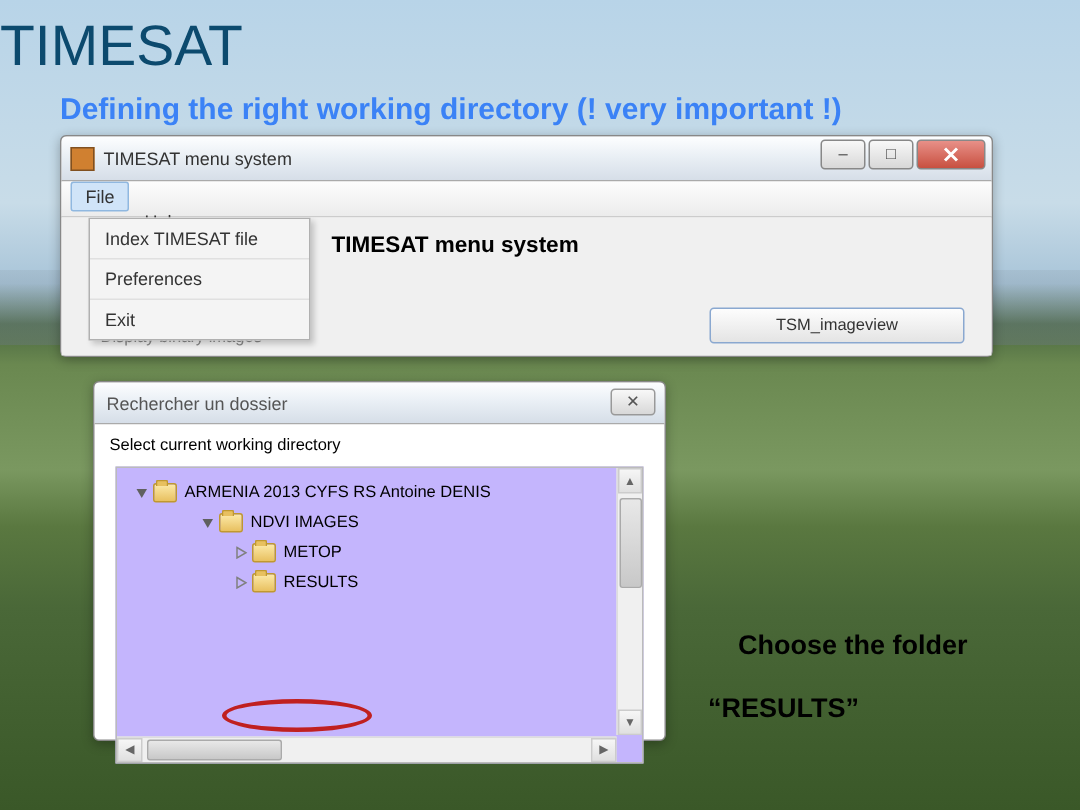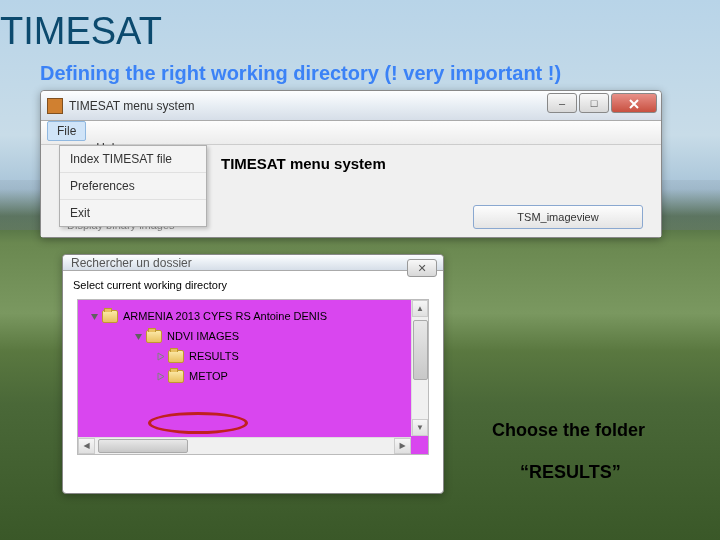--- a/index.html
+++ b/index.html
@@ -19,21 +19,21 @@
   }
   .title {
     position: absolute; top: 10px; left: 0; right: 0;
     text-align: left; font-size: 38px; color: #0c4a6e;
   }
   .subtitle {
     position: absolute; top: 62px; left: 40px; right: 40px;
     font-size: 20px; font-weight: bold; color: #3b82f6;
   }
   .annotation1 { position: absolute; top: 420px; left: 492px; font-size: 18px; font-weight: bold; color: #000; }
-  .annotation2 { position: absolute; top: 462px; left: 520px; font-size: 18px; font-weight: bold; color: #000; }
+  .annotation2 { position: absolute; top: 462px; left: 472px; font-size: 18px; font-weight: bold; color: #000; }
 
   
   .win1 {
     position: absolute; top: 90px; left: 40px; width: 622px; height: 148px;
     background: #fff; border: 1px solid #888; border-radius: 4px;
     box-shadow: 0 2px 8px rgba(0,0,0,0.3);
     display: flex; flex-direction: column;
   }
   .titlebar {
     height: 30px; background: linear-gradient(to bottom, #fdfeff 0%, #e8eef4 50%, #d6dee8 100%);
@@ -82,35 +82,35 @@
     font-size: 11px; text-align: center; line-height: 22px; color: #333;
   }
 
   
   .win2 {
     position: absolute; top: 254px; left: 62px; width: 382px; height: 240px;
     background: #fff; border: 1px solid #888; border-radius: 4px;
     box-shadow: 0 2px 8px rgba(0,0,0,0.3);
   }
   .titlebar2 {
-    height: 16px; background: linear-gradient(to bottom, #fdfeff 0%, #e8eef4 50%, #d6dee8 100%);
+    height: 28px; background: linear-gradient(to bottom, #fdfeff 0%, #e8eef4 50%, #d6dee8 100%);
     border-bottom: 1px solid #aaa; border-radius: 4px 4px 0 0;
     display: flex; align-items: center; padding: 0 8px; position: relative;
   }
   .titlebar2 .t2title { font-size: 12px; color: #555; }
   .titlebar2 .close2 {
     position: absolute; right: 6px; top: 4px;
     width: 30px; height: 18px; border: 1px solid #999; border-radius: 3px;
     background: linear-gradient(to bottom, #f8f8f8, #d8d8d8);
     font-size: 11px; text-align: center; line-height: 16px; color: #555;
   }
   .win2-label { font-size: 11px; padding: 8px 10px 4px; color: #000; }
   .tree-container {
-    margin: 4px 14px 12px; height: 156px; border: 1px solid #bbb;
-    background: #d946ef; position: relative; overflow: hidden;
+    margin: 4px 14px 12px; height: 198px; border: 1px solid #bbb;
+    background: #c4b5fd; position: relative; overflow: hidden;
   }
   .tree { padding: 6px 4px; font-size: 11px; color: #000; }
   .tree-row { display: flex; align-items: center; height: 20px; }
   .indent0 { padding-left: 6px; }
   .indent1 { padding-left: 28px; }
   .indent2 { padding-left: 50px; }
   .indent3 { padding-left: 72px; }
   .expander { width: 12px; height: 12px; margin-right: 2px; display: inline-flex; align-items: center; justify-content: center; }
   .expander svg { display: block; }
   .folder-icon {
@@ -205,30 +205,30 @@
           <span class="folder-icon"></span>
           <span class="tree-label">NDVI IMAGES</span>
         </div>
         <div class="tree-row indent3">
           <span class="expander">
             <svg width="9" height="9">
               <path d="M2 1 L8 4.5 L2 8 Z" fill="none" stroke="#808080"></path>
             </svg>
           </span>
           <span class="folder-icon"></span>
+          <span class="tree-label">METOP</span>
+        </div>
+        <div class="tree-row indent3">
+          <span class="expander">
+            <svg width="9" height="9">
+              <path d="M2 1 L8 4.5 L2 8 Z" fill="none" stroke="#808080"></path>
+            </svg>
+          </span>
+          <span class="folder-icon"></span>
           <span class="tree-label">RESULTS</span>
-        </div>
-        <div class="tree-row indent3">
-          <span class="expander">
-            <svg width="9" height="9">
-              <path d="M2 1 L8 4.5 L2 8 Z" fill="none" stroke="#808080"></path>
-            </svg>
-          </span>
-          <span class="folder-icon"></span>
-          <span class="tree-label">METOP</span>
         </div>
       </div>
     <div class="tree-scrollbar">
       <div class="sb-arrow">▲</div>
       <div class="sb-thumb"></div>
       <div class="sb-arrow" style="position:absolute;bottom:0;left:0;right:0">▼</div>
     </div>
     <div class="tree-hscroll">
       <div class="hsb-arrow">◀</div>
       <div class="hsb-thumb"></div>

